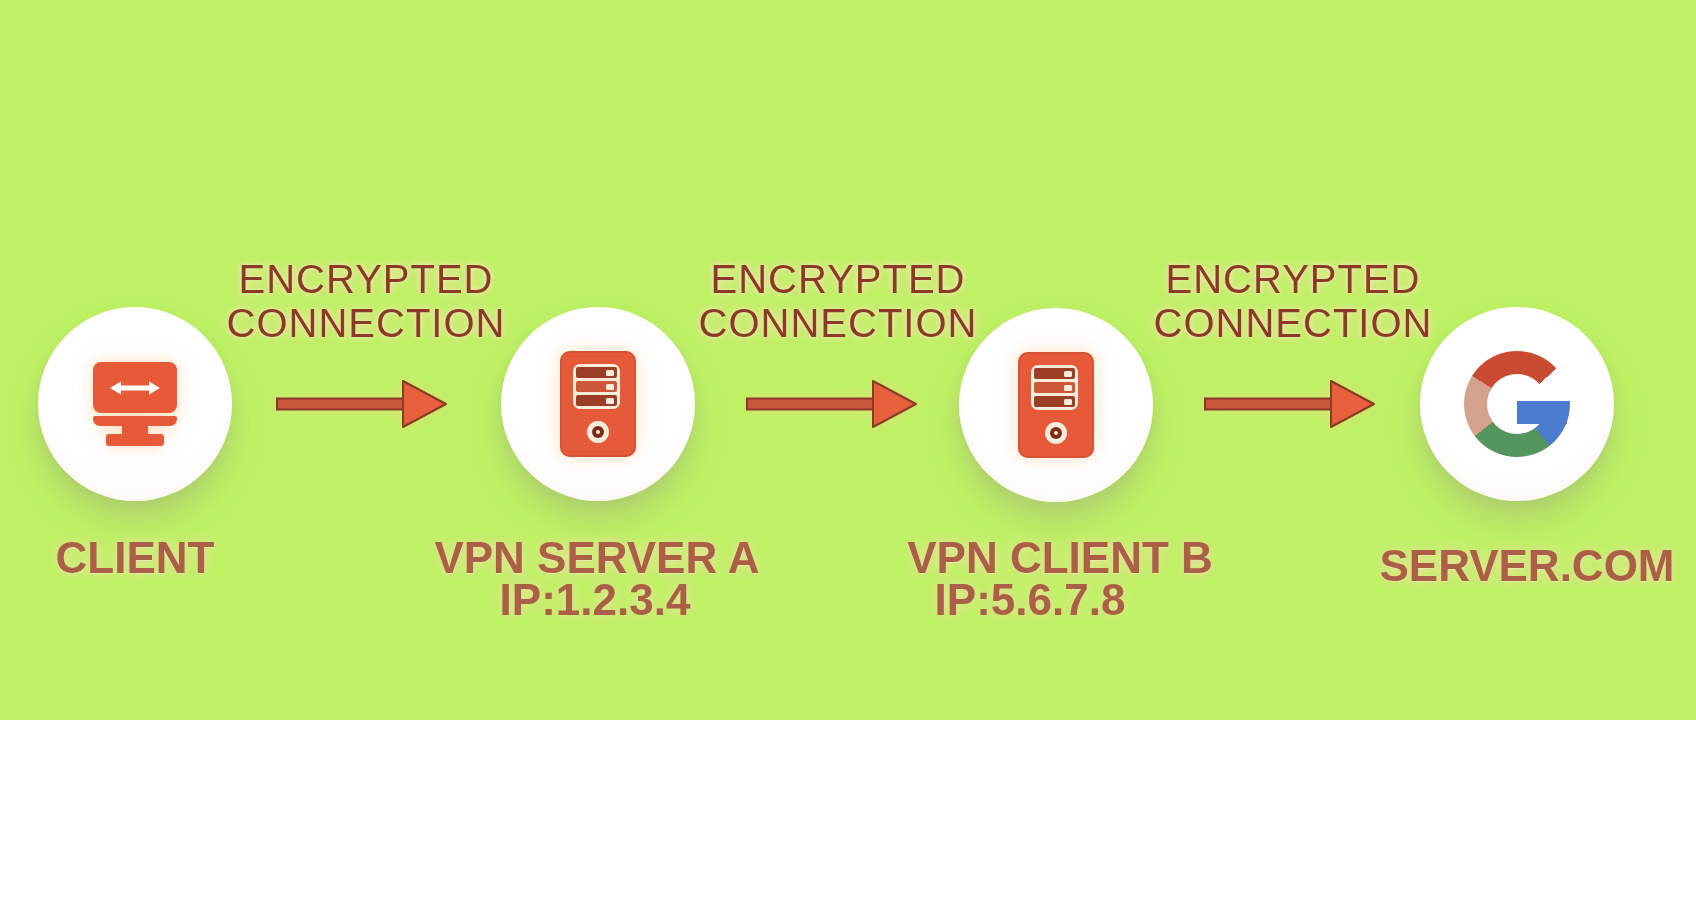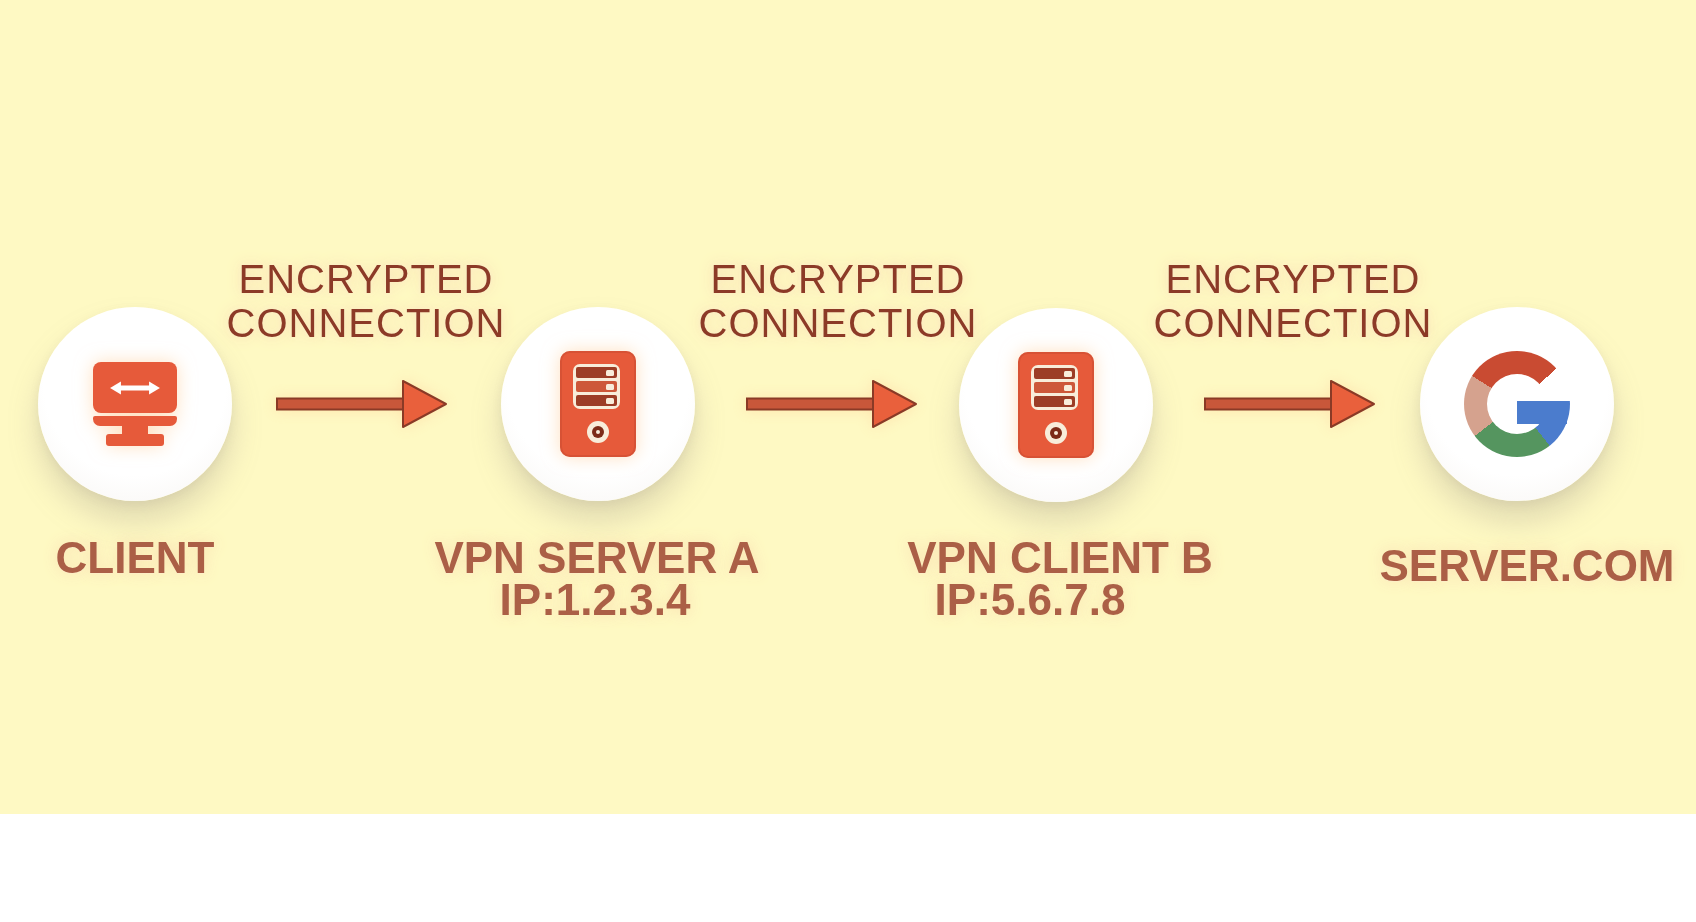--- a/index.html
+++ b/index.html
@@ -1,18 +1,18 @@
 <!DOCTYPE html>
 <html><head>
 <meta charset="utf-8">
 <style>
   html,body { margin:0; padding:0; background:#ffffff; }
   .canvas {
-    position:relative; width:1696px; height:814px; overflow:hidden;
-    background:#fef9c3;
+    position:relative; width:1696px; height:720px; overflow:hidden;
+    background:#bef264;
     font-family:"Liberation Sans", sans-serif;
   }
 
   
   .node-circle {
     position:absolute; width:194px; height:194px; border-radius:50%;
     background: radial-gradient(circle at 50% 40%, #ffffff 60%, #f6f3f0 100%);
     box-shadow: 0 20px 30px rgba(146,136,128,0.28), 0 4px 10px rgba(146,136,128,0.12);
     display:flex; align-items:center; justify-content:center;
   }

